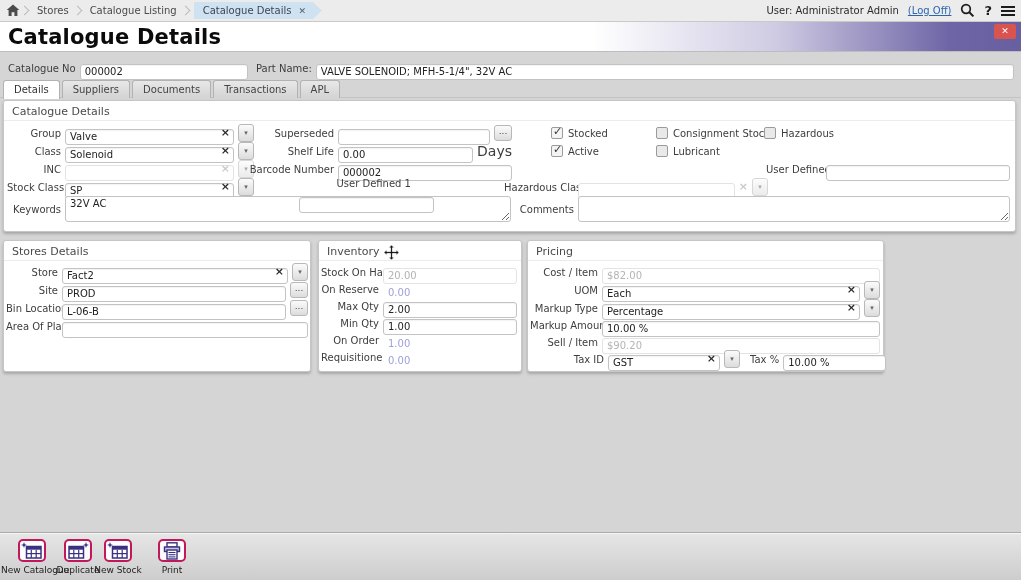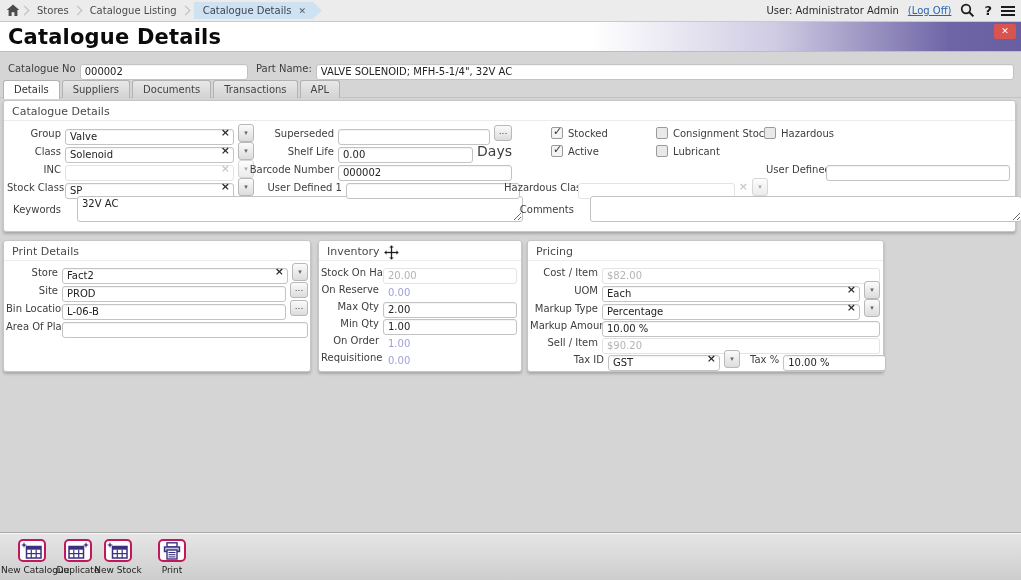--- a/index.html
+++ b/index.html
@@ -33,21 +33,21 @@
   .inp.dis { border-color:#e3e3e3; color:#b4b4b4; box-shadow:none; }
   .frow { position:absolute; display:flex; align-items:center; gap:4px; height:18px; }
   .iw { position:relative; flex:1; height:16px; }
   .clear { position:absolute; right:4px; top:1px; font-size:11px; font-weight:bold; color:#2a2a2a; line-height:14px; cursor:pointer; }
   .clear.dis { color:#c9c9c9; }
   .dd { flex:none; width:16px; height:18px; border:1px solid #b8b8b8; border-radius:3px; background:linear-gradient(#fbfbfb,#dcdcdc); font-size:7px; color:#666; text-align:center; line-height:16px; cursor:pointer; }
   .dd.dis { opacity:.55; }
   .dots { flex:none; width:18px; height:16px; border:1px solid #b8b8b8; border-radius:3px; background:linear-gradient(#fbfbfb,#dcdcdc); font-size:9px; color:#444; text-align:center; line-height:11px; cursor:pointer; }
   .unit { font-size:14px; color:#3d3d3d; }
   textarea.ta { border:1px solid #c3c3c3; border-radius:3px; background:#fff; font-family:inherit; font-size:10px; color:#222; padding:1px 4px; resize:none; width:100%; height:100%; outline:none; }
-  textarea.ta.rz { resize:both;margin-left:12px; }
+  textarea.ta.rz { resize:both; }
 
   
   .tabs { position:absolute; left:3px; top:80px; display:flex; gap:2px; z-index:3; }
   .tab { font-size:10px; color:#444; padding:3px 10px 4px; border:1px solid #b2b2b2; border-bottom:none; border-radius:3px 3px 0 0; background:linear-gradient(#e8e8e8,#d3d3d3); cursor:pointer; height:18px; }
   .tab.active { background:#fff; color:#333; height:19px; position:relative; z-index:4; }
 
   
   .panel { position:absolute; background:#fff; border:1px solid #c6c6c6; border-radius:3px; box-shadow:0 2px 3px rgba(0,0,0,0.22); }
   .panel-title { position:absolute; left:8px; top:4px; font-size:11px; color:#4a4a4a; }
   .panel-sep { position:absolute; left:0; top:19px; width:100%; height:1px; background:#ececec; }
@@ -171,21 +171,21 @@
   </div>
   <div class="frow" style="left:240px; top:41px; width:268px;">
     <span class="lbl" style="width:90px">Shelf Life</span>
     <div class="iw"><input class="inp" value="0.00" style=""></div>
     <span class="unit">Days</span>
   </div>
   <div class="frow" style="left:240px; top:59px; width:268px;">
     <span class="lbl" style="width:90px">Barcode Number</span>
     <div class="iw"><input class="inp" value="000002" style=""></div>
   </div>
-  <div class="frow" style="left:248px; top:77px; width:268px;">
+  <div class="frow" style="left:228px; top:77px; width:268px;flex-direction:column;">
     <span class="lbl" style="width:90px">User Defined 1</span>
     <div class="iw"><input class="inp" value="" style=""></div>
   </div>
 
   <div class="cb checked" style="left:547px; top:25px;">
     <span class="cbbox"></span>
     <span class="cblbl">Stocked</span>
   </div>
   <div class="cb" style="left:652px; top:25px;">
     <span class="cbbox"></span>
@@ -214,21 +214,21 @@
     <span class="clear dis" style="position:static">×</span>
     <div class="dd dis">▾</div>
   </div>
   <div class="frow" style="left:500px; top:95px; width:506px; height:26px;">
     <span class="lbl" style="width:70px">Comments</span>
     <div style="flex:1; height:26px;"><textarea class="ta rz" style=""></textarea></div>
   </div>
 </div>
 
 <div class="panel" style="left:3px; top:240px; width:308px; height:132px;">
-  <div class="panel-title">Print Details</div>
+  <div class="panel-title">Stores Details</div>
   <div class="panel-sep"></div>
   <div class="frow" style="left:2px; top:22px; width:302px;">
     <span class="lbl" style="width:52px">Store</span>
     <div class="iw"><input class="inp" value="Fact2" style=""><span class="clear">×</span></div>
     <div class="dd">▾</div>
   </div>
   <div class="frow" style="left:2px; top:40px; width:302px;">
     <span class="lbl" style="width:52px">Site</span>
     <div class="iw"><input class="inp" value="PROD" style=""></div>
     <div class="dots">...</div>

